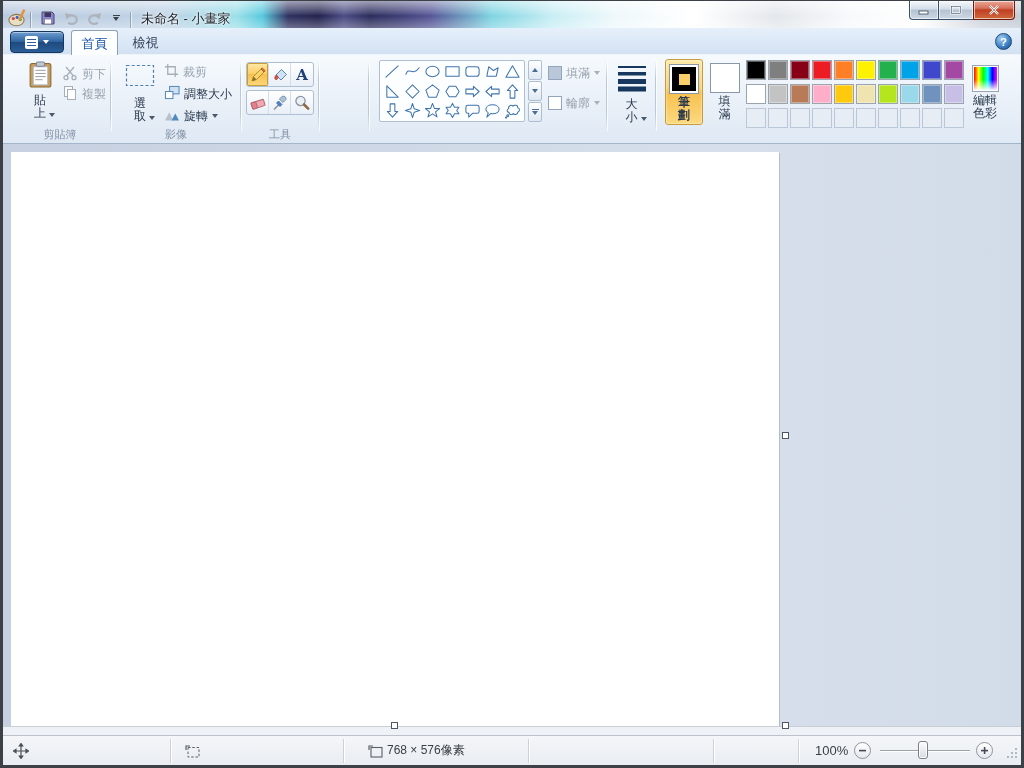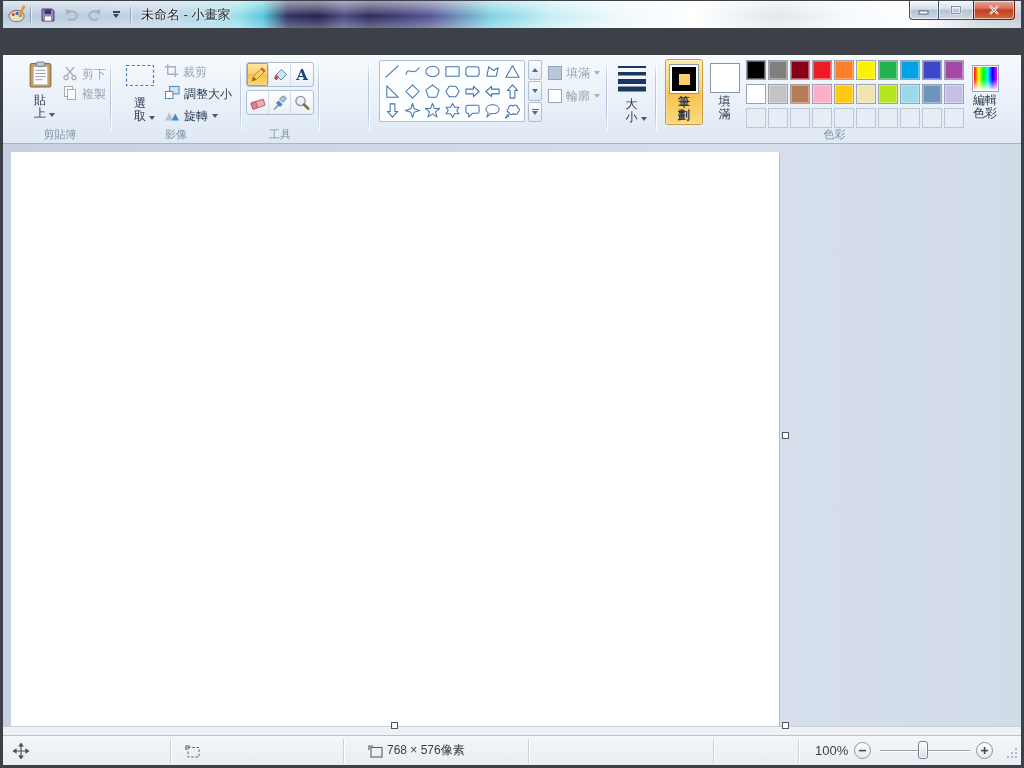--- a/index.html
+++ b/index.html
@@ -7,21 +7,21 @@
     font-family:"Liberation Sans","DejaVu Sans",sans-serif; }
   #win { position:relative; width:1024px; height:768px; background:#3c4147; }
   #inner { position:absolute; left:3px; top:1px; width:1018px; height:764px; overflow:hidden; }
 
   
   .titlebar { position:absolute; left:0; top:0; width:100%; height:27px;
     background:
       linear-gradient(to bottom, rgba(255,255,255,.55), rgba(255,255,255,.12) 45%, rgba(255,255,255,0) 55%, rgba(255,255,255,.3)),
       linear-gradient(90deg,#b9c9de 0%,#bfd3e6 16%,#9adfe8 23%,#56c9dd 25.5%,#2f3060 28%,#22224e 31%,#4b4b84 33.5%,#2c2c5c 36%,#3d3d75 39%,#555596 42%,#7fd4e2 48%,#c8eef4 54%,#eef8fb 60%,#ffffff 68%,#e3e7ec 76%,#f7f9fb 83%,#ffffff 90%,#cfd5dd 96%,#c4cbd5 100%);
   }
-  .titlebar .qat { position:absolute; left:0; top:0; height:27px; display:flex; align-items:center; }
+  .titlebar .qat { position:absolute; left:0; top:0; height:27px; display:flex; align-items:flex-end; }
   .qicon { width:20px; height:20px; display:flex; align-items:center; justify-content:center; margin-left:3px; }
   .qsep { width:1px; height:16px; background:rgba(90,100,115,.45); box-shadow:1px 0 0 rgba(255,255,255,.6); margin:0 4px; }
   .apptitle { font-size:13px; color:#1a1f26; text-shadow:0 0 4px #fff,0 0 2px #fff; margin-left:6px; white-space:nowrap; }
   .qat-arrow { display:flex; flex-direction:column; align-items:center; gap:1px; margin-left:2px; }
   .qat-arrow .bar { width:7px; height:1.5px; background:#3a4048; }
   .tri-dn { width:0; height:0; border-left:3.5px solid transparent; border-right:3.5px solid transparent; border-top:4px solid #3a4048; }
 
   .winbtns { position:absolute; right:6px; top:0; display:flex; }
   .wbtn { height:19px; border:1px solid #39506b; border-top:none; display:flex; align-items:center; justify-content:center;
     background:linear-gradient(#f4f8fb 0%,#d3dde8 45%,#b4c2d2 50%,#cdd8e4 100%); box-shadow:inset 0 0 0 1px rgba(255,255,255,.6); }
@@ -170,20 +170,29 @@
       </div>
       <div class="wbtn close">
         <svg width="12" height="10" viewBox="0 0 12 10">
               <path d="M2 1 L10 9 M10 1 L2 9" stroke="#fff" stroke-width="2.4"></path>
               <path d="M2 1 L10 9 M10 1 L2 9" stroke="#7a1c0c" stroke-width=".5"></path>
             </svg>
       </div>
     </div>
   </div>
 
+  <div class="tabrow">
+    <div class="appmenu">
+      <span class="doc"></span>
+          <span class="tri-dn"></span>
+    </div>
+    <div class="tab active" style="left:68px">首頁</div>
+    <div class="tab" style="left:119px">檢視</div>
+    <div class="help">?</div>
+  </div>
 
   <div class="ribbon">
 
     <div class="group" style="left:7px;width:100px">
       <div class="bigbtn" style="left:10px;top:4px;width:40px;height:66px">
         <span>
           <svg width="23" height="27" viewBox="0 0 22 26">
             <rect x="1" y="2.5" width="20" height="22.5" rx="2" fill="#c89b5a" stroke="#8a6a30"></rect>
             <rect x="4" y="5.5" width="14" height="17.5" fill="#fff" stroke="#b0b6be"></rect>
             <g stroke="#9aa2ac" stroke-width="1">
@@ -442,21 +451,21 @@
         <div class="scbtn">
               <span class="bar"></span>
               <span class="tri-dn"></span>
             </div>
       </div>
       <div class="smallbtn dis" style="left:178px;top:8px">
         <span class="swbox" style="background:#b9c7d8"></span>
         <span>填滿</span>
         <span class="dar gray"></span>
       </div>
-      <div class="smallbtn dis" style="left:178px;top:31px">
+      <div class="smallbtn dis" style="left:178px;top:38px">
         <span class="swbox" style="background:#fff"></span>
         <span>輪廓</span>
         <span class="dar gray"></span>
       </div>
     </div>
     <div class="gsep" style="left:603px"></div>
 
     <div class="group" style="left:605px;width:47px">
       <div class="bigbtn" style="left:4px;top:4px;width:39px;height:66px">
         <span style="padding-top:3px">
@@ -530,21 +539,20 @@
             <div class="swatch empty"></div>
           </div>
       <div class="bigbtn" style="left:308px;top:4px;width:40px;height:66px">
         <span style="margin-top:4px;width:27px;height:27px;border:1px solid #98a5b5;padding:1px;background:#fff;display:block">
           <span style="display:block;width:100%;height:100%;background:
             linear-gradient(to bottom, rgba(255,255,255,0) 55%, rgba(255,255,255,.95)),
             linear-gradient(90deg,#f00,#ff0,#0f0,#0ff,#00f,#f0f)"></span>
         </span>
         <span class="vtext" style="width:27px">編輯色彩</span>
       </div>
-      <div class="glabel">色彩</div>
     </div>
   </div>
 
   <div class="main">
     <div class="canvas"></div>
     <div class="hstrip"></div>
     <div class="handle" style="left:779px;top:288px"></div>
     <div class="handle" style="left:388px;top:578px"></div>
     <div class="handle" style="left:779px;top:578px"></div>
   </div>

